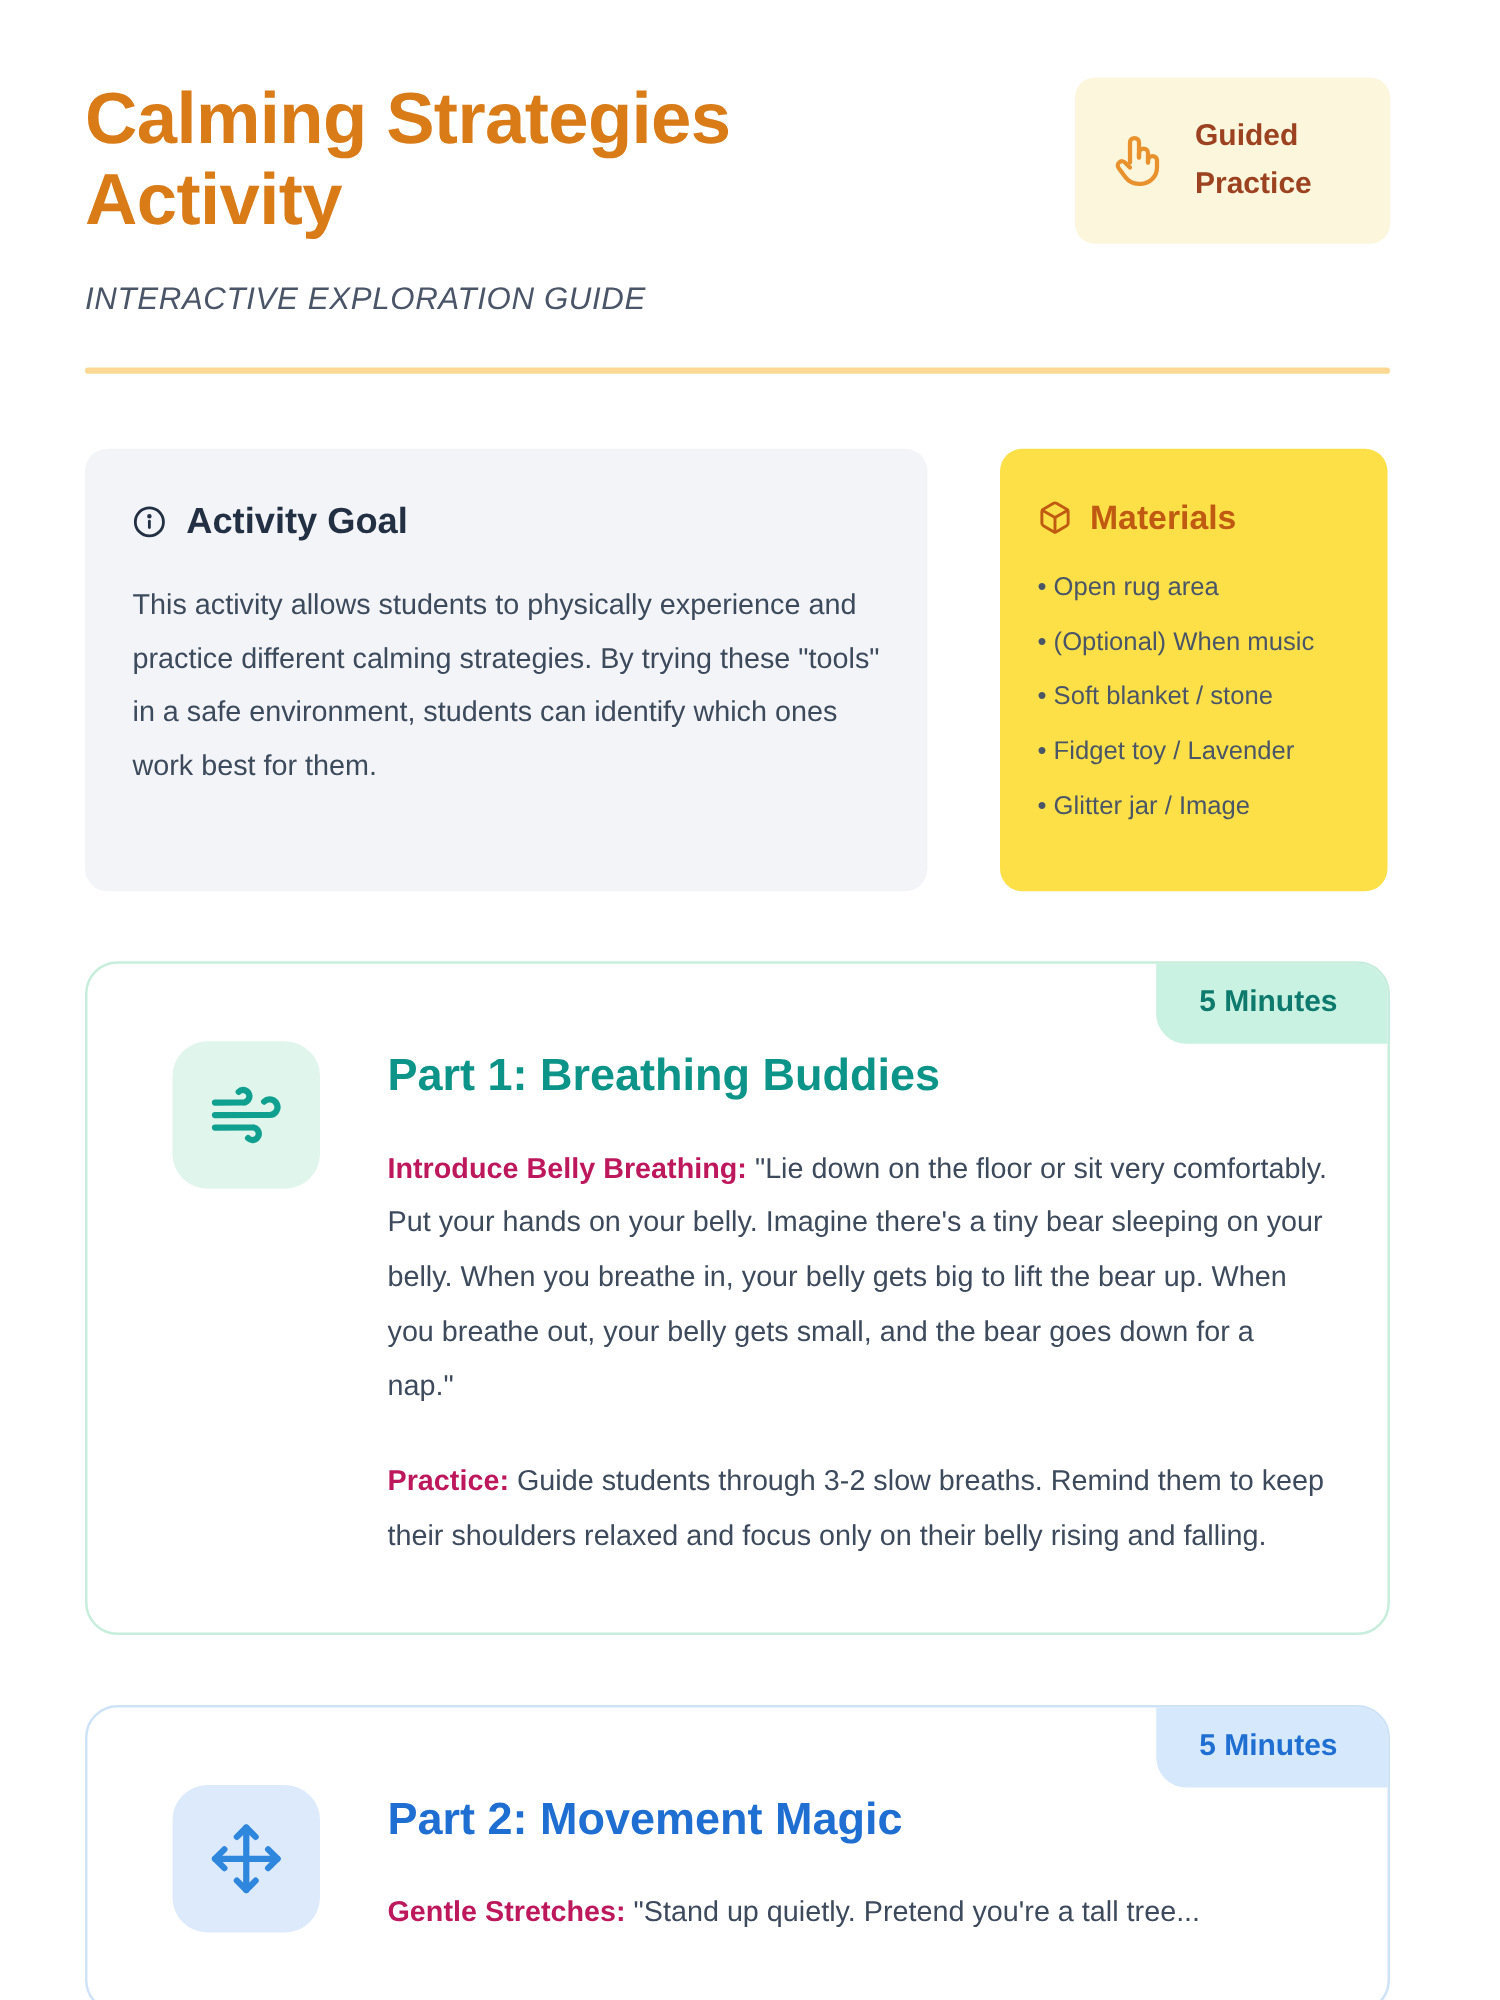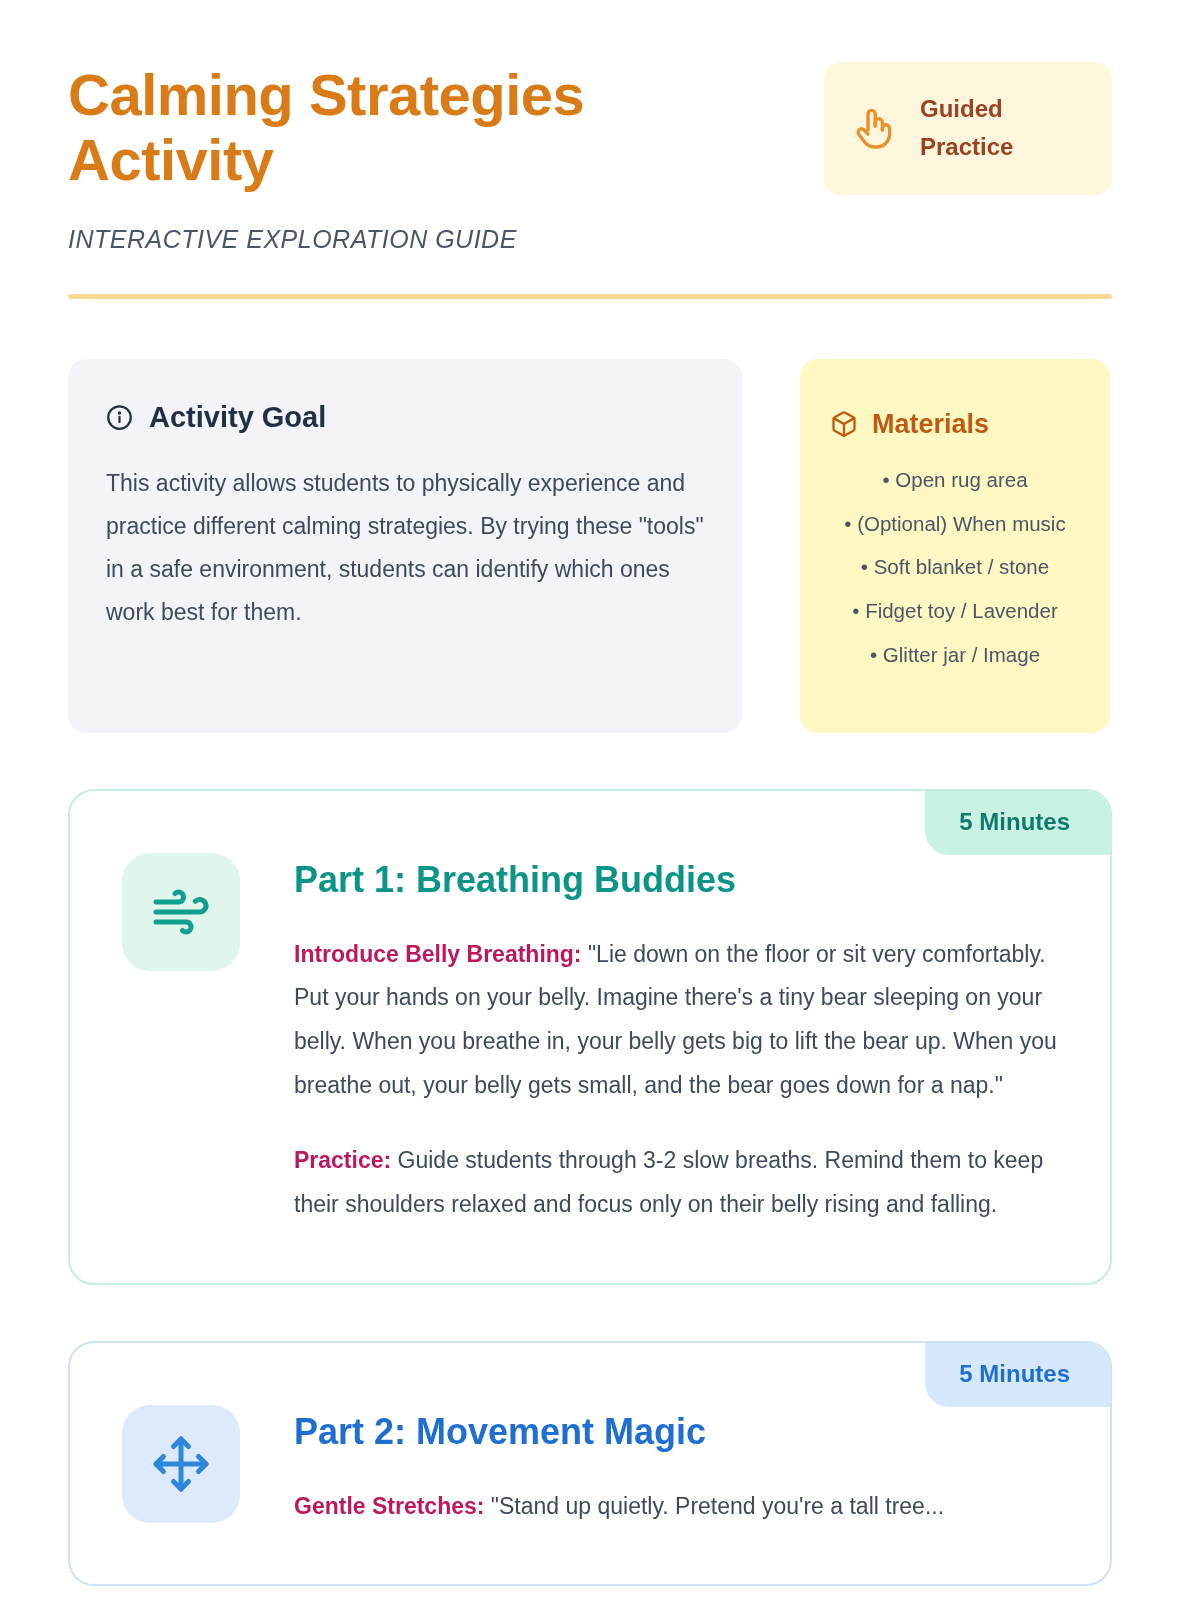--- a/index.html
+++ b/index.html
@@ -7,51 +7,51 @@
   body { font-family: "Liberation Sans", sans-serif; color: #3d4a5c; }
   .page { padding: 62px 88px 0 68px; }
 
   
   .header { display: flex; justify-content: space-between; align-items: center; }
   .page-title {
     font-size: 58px; font-weight: bold; color: #d97b17;
     line-height: 1.12; max-width: 660px; letter-spacing: -0.5px;
   }
   .practice-badge {
-    width: 288px; background: #fcf6dd; border-radius: 16px;
+    width: 252px; background: #fcf6dd; border-radius: 16px;
     padding: 28px 28px; display: flex; align-items: center; gap: 20px; flex: none;
   }
   .practice-badge .hand { width: 48px; height: 48px; flex: none; }
   .practice-badge .label { font-weight: bold; font-size: 24px; color: #9c4221; line-height: 1.6; }
   .subtitle {
     margin-top: 30px; font-style: italic; font-size: 25px;
     color: #4a5568; letter-spacing: 0.5px;
   }
   .divider { margin-top: 40px; height: 5px; background: #fbd893; border-radius: 3px; }
 
   
   .info-row { margin-top: 60px; display: grid; grid-template-columns: 674px 310px; column-gap: 58px; }
   .goal-card { background: #f2f4f7; border-radius: 18px; padding: 42px 38px; }
   .goal-title-row { display: flex; align-items: center; gap: 16px; color: #233043; }
   .goal-title { font-size: 29px; font-weight: bold; color: #233043; }
   .goal-title-row svg { width: 27px; height: 27px; flex: none; }
   .goal-body { margin-top: 28px; font-size: 23px; line-height: 1.87; color: #3d4a5c; }
 
-  .materials-card { background: #fef9c3; border-radius: 18px; padding: 50px 30px; text-align: center; }
+  .materials-card { background: #fde047; border-radius: 18px; padding: 40px 30px; }
   .mat-title-row { display: flex; align-items: center; gap: 14px; color: #c05a12; }
   .mat-title { font-size: 27px; font-weight: bold; color: #c05a12; }
   .mat-title-row svg { width: 28px; height: 28px; flex: none; }
   .mat-list { margin-top: 24px; list-style: none; }
   .mat-list li { font-size: 20.5px; color: #4a5568; line-height: 1.55; margin-bottom: 12px; }
   .mat-list li::before { content: "• "; color: #4a5568; }
 
   
   .part {
     position: relative; margin-top: 56px; border: 2px solid; border-radius: 26px;
-    padding: 62px 48px 56px 52px; display: flex; gap: 54px; align-items: flex-start;
+    padding: 62px 48px 56px 68px; display: flex; gap: 54px; align-items: flex-start;
     background: #ffffff;
   }
   .part-badge {
     position: absolute; top: 0; right: 0;
     padding: 17px 40px 19px 34px; font-weight: bold; font-size: 24px;
     border-radius: 0 24px 0 24px;
   }
   .part-icon {
     flex: none; width: 118px; height: 118px; border-radius: 28px;
     display: flex; align-items: center; justify-content: center;

